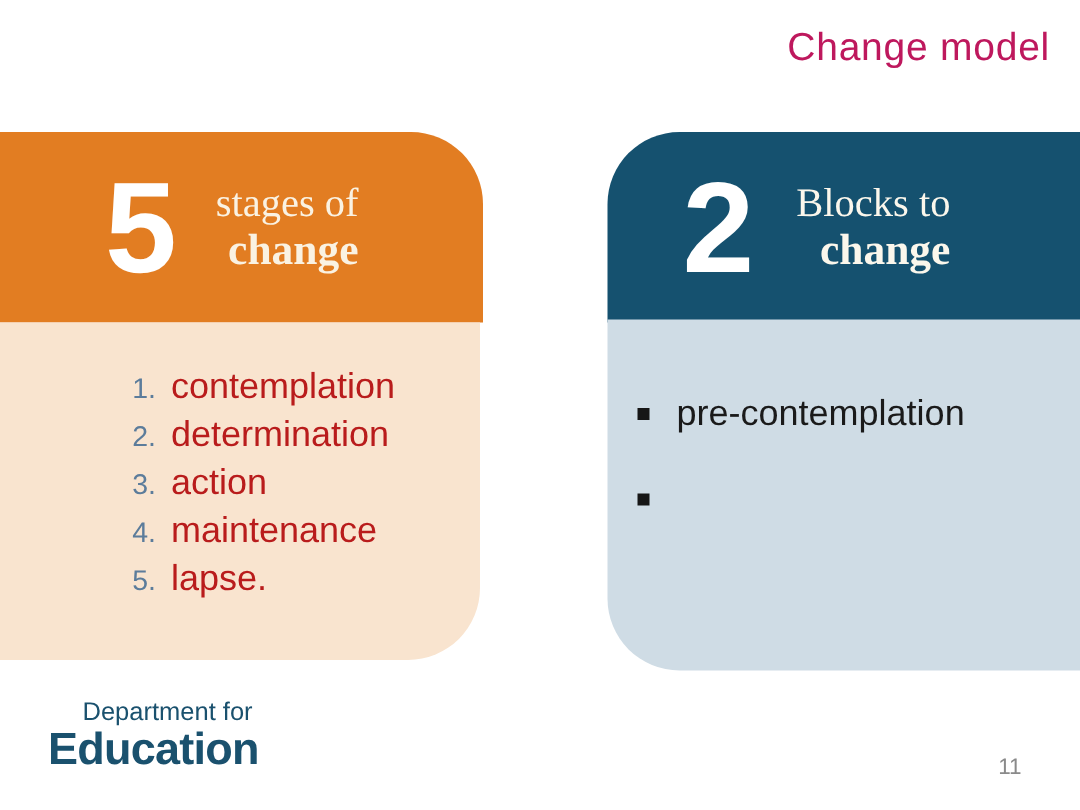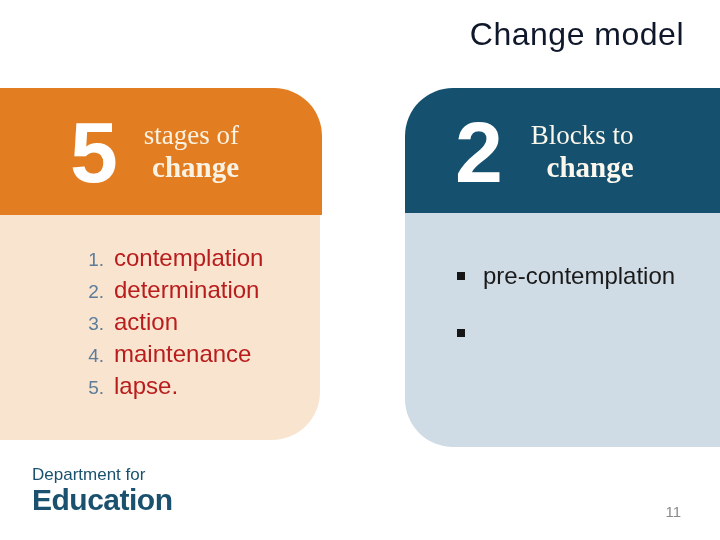--- a/index.html
+++ b/index.html
@@ -7,22 +7,22 @@
   .slide {
     position:relative;
     width:720px; height:540px;
     background:#ffffff;
     overflow:hidden;
     font-family:"Liberation Sans", sans-serif;
   }
 
   
   .slide-title {
-    position:absolute; top:16px; right:36px;
-    font-size:32px; color:#0f172a;
+    position:absolute; top:16px; right:20px;
+    font-size:26px; color:#be185d;
     letter-spacing:0.5px;
   }
 
   
   .card-header {
     position:absolute; top:88px; height:127px;
     display:flex; align-items:center;
   }
   .card-left-header {
     left:0; width:322px;
@@ -64,31 +64,31 @@
   .stage-item { display:flex; align-items:baseline; line-height:30px; }
   .stage-num {
     display:inline-block; width:104px; text-align:right;
     font-size:19px; color:#5c7c9b; flex:0 0 104px;
   }
   .stage-text {
     font-size:24px; color:#b91c1c; margin-left:10px;
   }
 
   
-  .block-list { list-style:none; padding:48px 0 0 52px; }
+  .block-list { list-style:none; padding:48px 0 0 20px; }
   .block-item { display:flex; align-items:center; line-height:30px; margin-bottom:38px; }
   .bullet-square {
     display:inline-block; width:8px; height:8px;
     background:#161616; margin-right:18px; flex:0 0 8px;
   }
   .block-text { font-size:24px; color:#1a1a1a; }
 
   
   .logo { position:absolute; left:32px; top:465px; color:#1a516e; }
-  .logo-line1 { font-size:17px; font-weight:500; line-height:19px; }
+  .logo-line1 { font-size:17px; font-weight:500; line-height:19px;margin-left:23px; }
   .logo-line2 { font-size:30px; font-weight:bold; letter-spacing:-0.5px; line-height:32px;text-align:center; }
 
   
   .page-number {
     position:absolute; right:39px; top:503px;
     font-size:15px; color:#8a8a8a;
   }
 </style>
 </head>
 <body>

